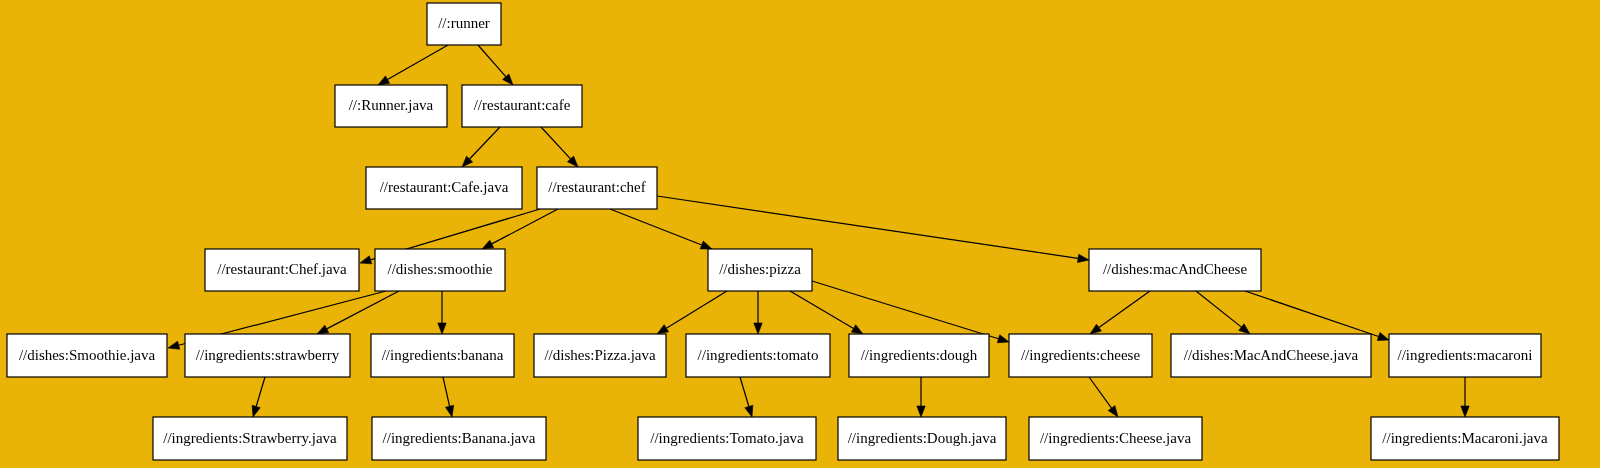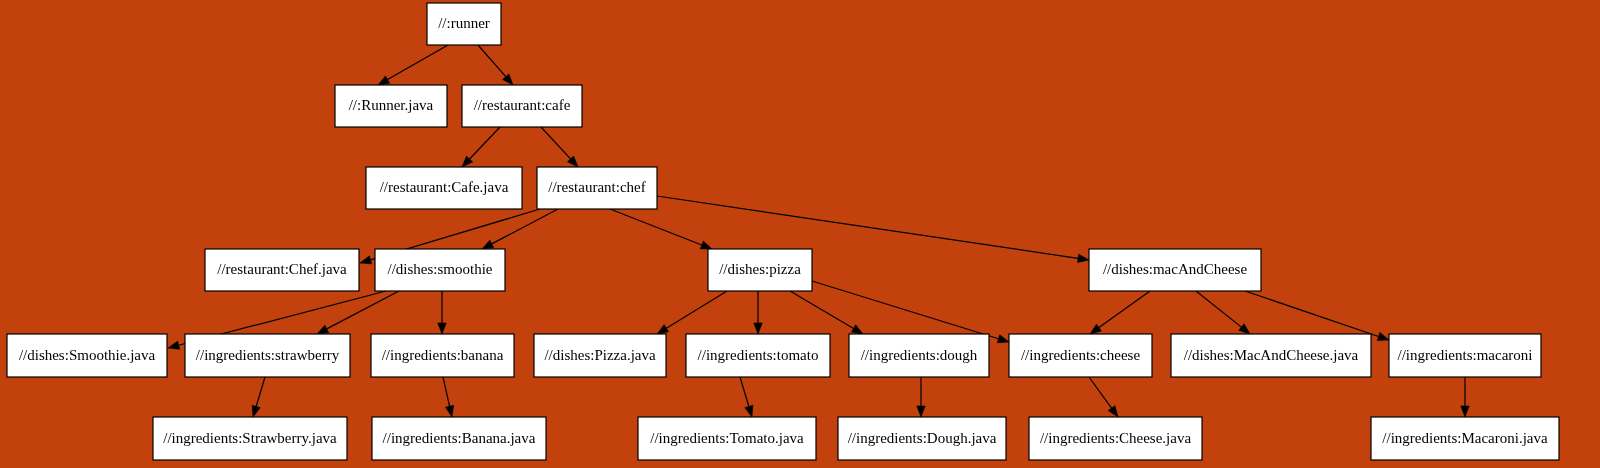--- a/index.html
+++ b/index.html
@@ -4,21 +4,21 @@
 <style>
   html, body {
     margin: 0;
     padding: 0;
     background: #ffffff;
   }
   #graph-root {
     position: relative;
     width: 1600px;
     height: 468px;
-    background: #c2410c;
+    background: #eab308;
     font-family: "Liberation Serif", "DejaVu Serif", serif;
     text-align: right;
   }
   svg#graph-canvas {
     position: absolute;
     top: 0;
     left: 0;
     width: 1600px;
     height: 468px;
     display: block;

